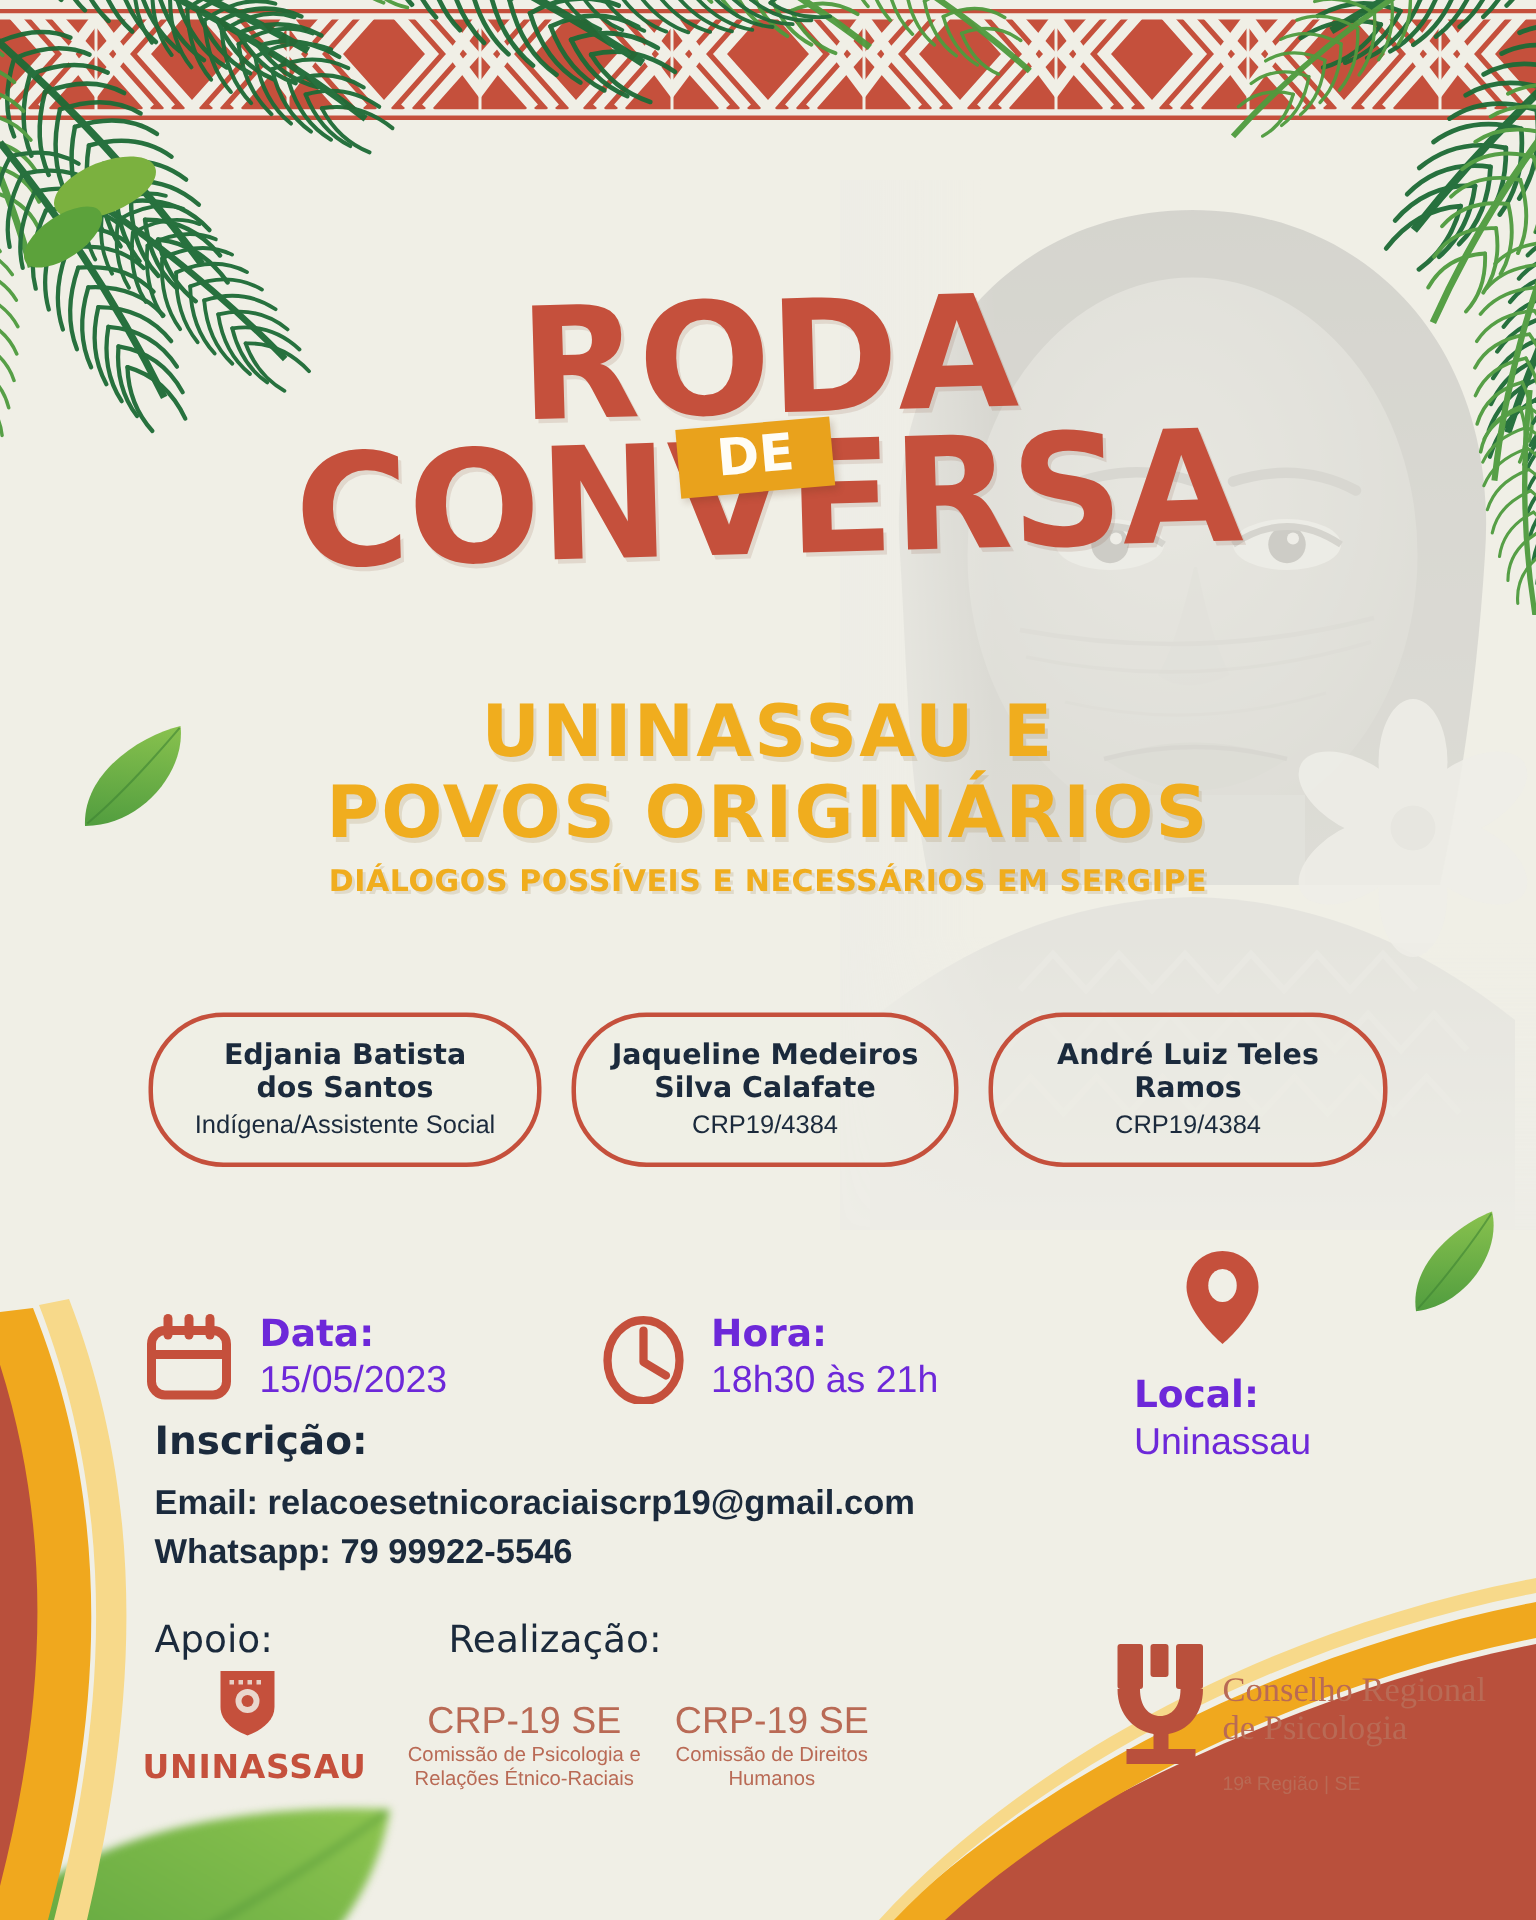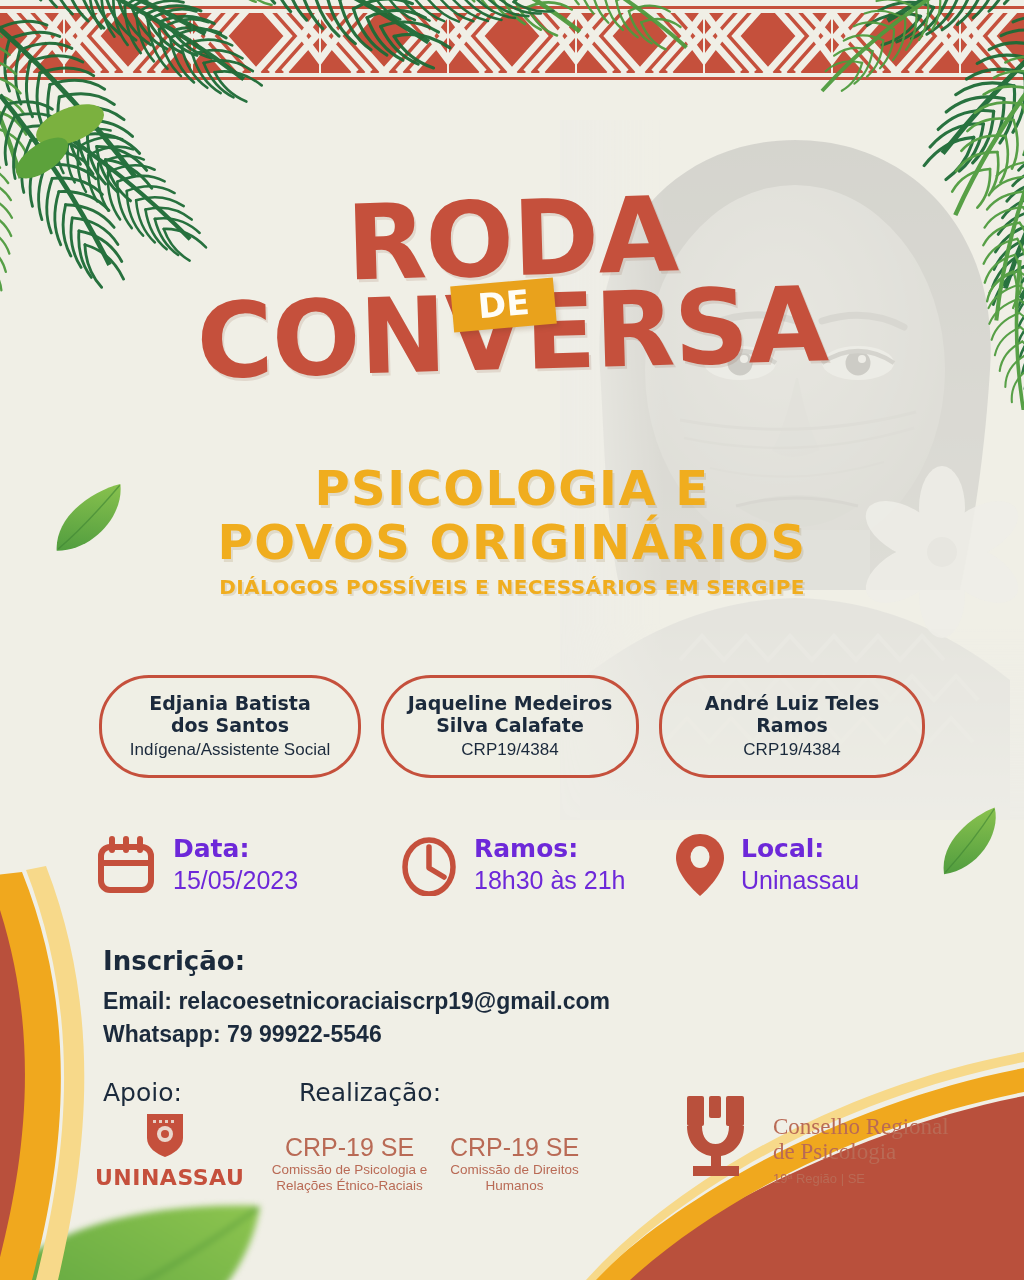--- a/index.html
+++ b/index.html
@@ -138,21 +138,21 @@
   }
 
   
   .inforow {
     position:absolute; left:95px; top:832px; width:860px;
     display:flex; gap:0;
   }
   .infoitem { display:flex; align-items:center; gap:16px; }
   #info-0 { width:305px; }
   #info-1 { width:275px; }
-  #info-2 { width:280px; }
+  #info-2 { width:280px;flex-direction:column; }
   .info-ic { flex:0 0 auto; }
   .info-txt { color:#6d28d9; }
   .info-label {
     font-family:"DejaVu Sans", sans-serif;
     font-weight:bold;
     font-size:25px;
     line-height:1.25;
   }
   .info-value {
     font-family:"Liberation Sans", sans-serif;
@@ -187,24 +187,24 @@
     font-weight:bold; font-size:22px; color:#c5503c;
     letter-spacing:.5px; margin-top:3px;
   }
 
   .crpblock { position:absolute; text-align:center; color:#b96a55; }
   #crp-a { left:262px; top:1116px; width:175px; }
   #crp-b { left:437px; top:1116px; width:155px; }
   .crp-title { font-family:Liberation Sans, sans-serif; font-size:25px; line-height:1.05;margin-top:18px; }
   .crp-sub   { font-family:"Liberation Sans", sans-serif; font-size:13.5px; line-height:1.16; white-space:pre-line; margin-top:2px; }
 
-  .crplogo { position:absolute; left:685px; top:1092px; display:flex; align-items:flex-start; gap:26px; }
+  .crplogo { position:absolute; left:743px; top:1092px; display:flex; align-items:flex-start; gap:10px; }
   .crplogo-text { color:#b96a55; padding-top:22px; }
   .crplogo-l1 { font-family:"Liberation Serif", serif; font-size:23px; line-height:1.1; }
-  .crplogo-l2 { font-family:"Liberation Sans", sans-serif; font-size:13px; margin-top:6px; }
+  .crplogo-l2 { font-family:"Liberation Sans", sans-serif; font-size:13px; margin-top:16px; }
 </style>
 </head>
 <body>
 
 <div id="poster">
 
   <svg class="portrait" viewBox="0 0 470 700" preserveAspectRatio="xMidYMid slice">
     <defs>
       <radialGradient id="skin" cx="45%" cy="38%" r="62%">
         <stop offset="0%" stop-color="#d8d6cd"></stop>
@@ -438,21 +438,21 @@
 
   <div class="content">
 
     <div class="hero">
       <div class="hero-roda">RODA</div>
       <div class="hero-conversa">CONVERSA</div>
     </div>
     <div class="de-badge">DE</div>
 
     <div class="maintitle">
-      <div>PSICOLOGIA E</div>
+      <div>UNINASSAU E</div>
       <div>POVOS ORIGINÁRIOS</div>
     </div>
     <div class="subtitle">DIÁLOGOS POSSÍVEIS E NECESSÁRIOS EM SERGIPE</div>
 
     <div class="speakers">
       <div class="pill" id="pill-0">
         <div class="pill-name">Edjania Batista
 dos Santos</div>
         <div class="pill-role">Indígena/Assistente Social</div>
       </div>
@@ -486,21 +486,21 @@
           <div class="info-value">15/05/2023</div>
         </div>
       </div>
 
       <div class="infoitem" id="info-1">
         <svg class="info-ic" width="58" height="62" viewBox="0 0 58 62">
           <ellipse cx="29" cy="33" rx="24" ry="27" fill="none" stroke="#c5503c" stroke-width="5.5"></ellipse>
           <path d="M29 13 V34 L44 43" fill="none" stroke="#c5503c" stroke-width="5.5" stroke-linecap="round" stroke-linejoin="round"></path>
         </svg>
         <div class="info-txt">
-          <div class="info-label">Ramos:</div>
+          <div class="info-label">Hora:</div>
           <div class="info-value">18h30 às 21h</div>
         </div>
       </div>
 
       <div class="infoitem" id="info-2">
         <svg class="info-ic" width="50" height="66" viewBox="0 0 50 66">
           <path d="M25 2 C11 2 1 13 1 26 C1 41 18 58 25 64 C32 58 49 41 49 26 C49 13 39 2 25 2 Z" fill="#c5503c"></path>
           <ellipse cx="25" cy="25" rx="9.5" ry="11" fill="#f0efe6"></ellipse>
         </svg>
         <div class="info-txt">

